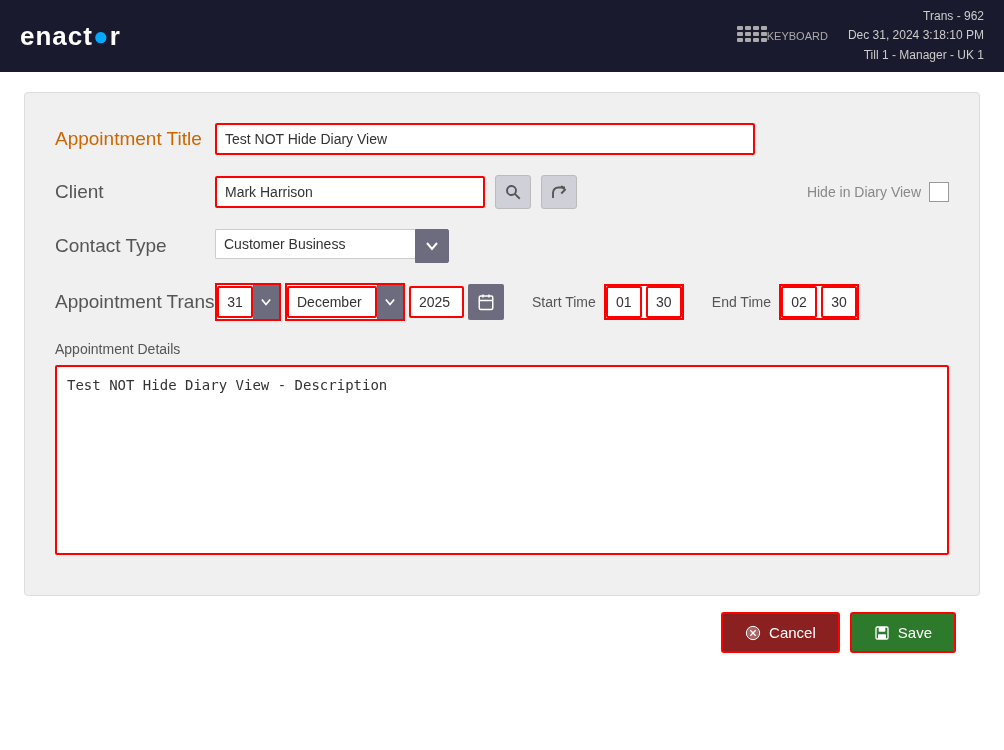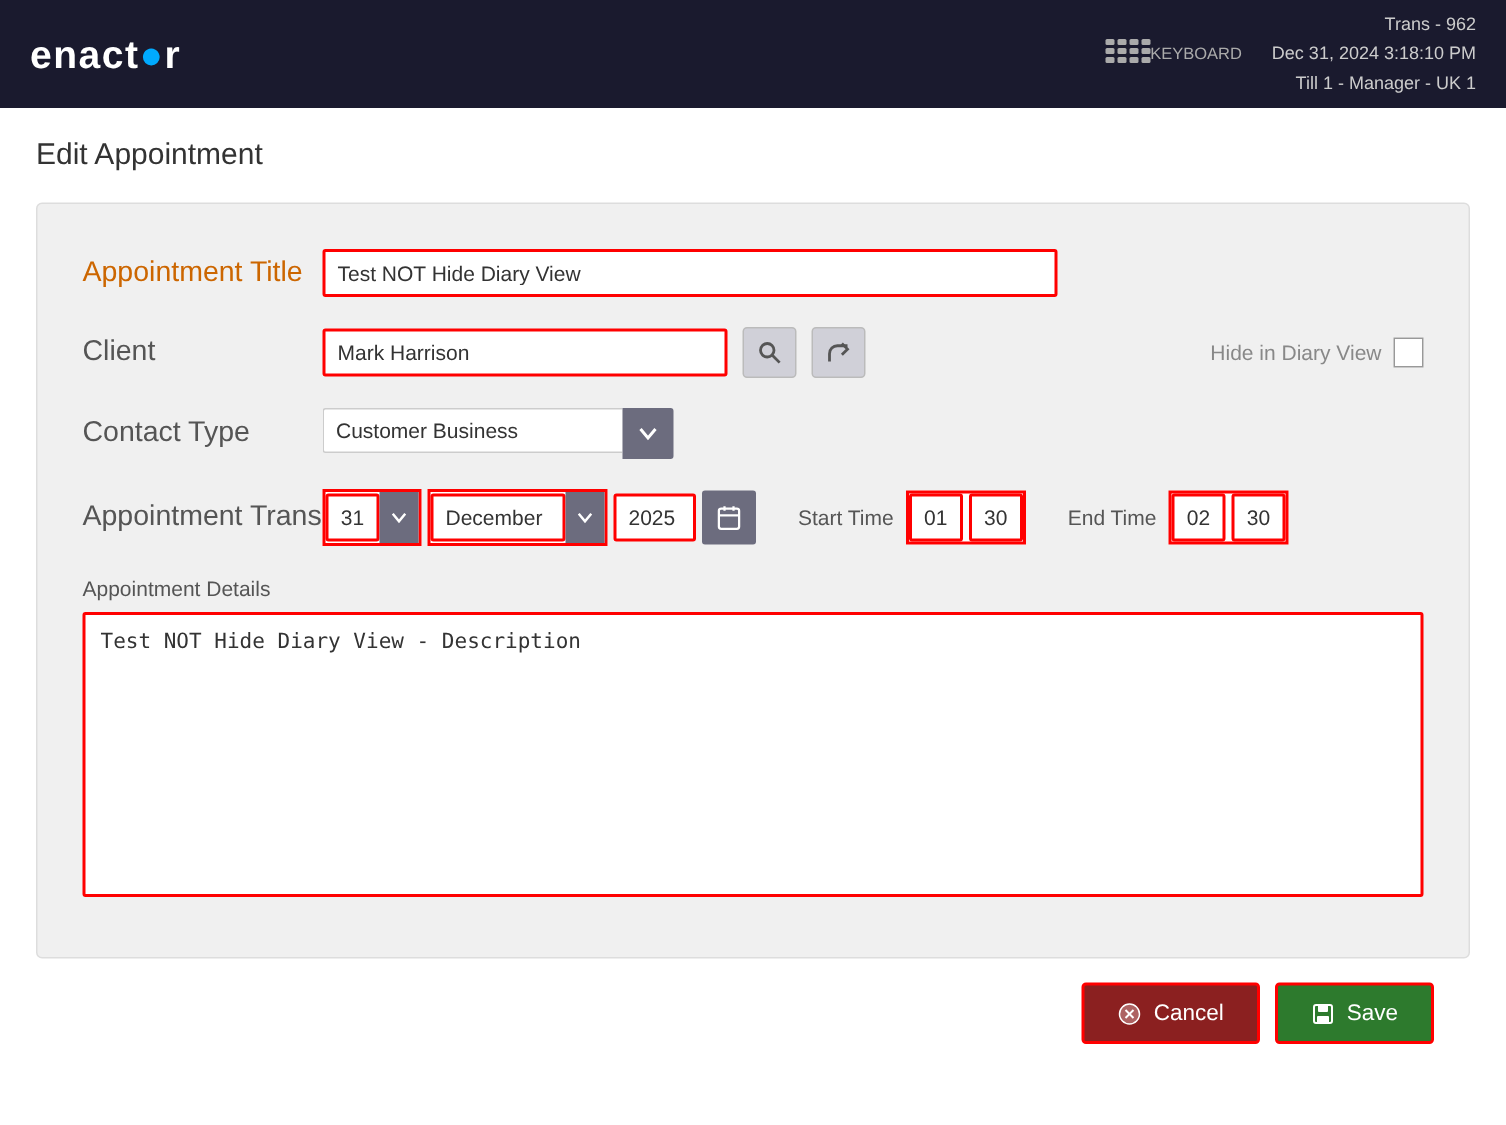--- a/index.html
+++ b/index.html
@@ -87,21 +87,21 @@
     input[type="text"], textarea {
       border: 2px solid red;
       background: #fff;
       padding: 6px 8px;
       font-size: 14px;
       outline: none;
       border-radius: 2px;
       color: #333;
     }
     .input-title {
-      width: 490px;
+      width: 540px;
     }
     .input-client {
       width: 270px;
     }
 
     
     .client-row {
       display: flex;
       align-items: center;
       gap: 10px;
@@ -358,21 +358,20 @@
     </div>
     <div class="header-info">
       <div>Trans - 962</div>
       <div>Dec 31, 2024 3:18:10 PM</div>
       <div>Till 1    -   Manager - UK 1</div>
     </div>
   </div>
 </div>
 
 <div class="page-content">
-  <h1 class="page-title">Edit Appointment</h1>
 
   <div class="form-card">
 
     <div class="form-row">
       <label class="form-label orange">Appointment Title</label>
       <input type="text" class="input-title" value="Test NOT Hide Diary View" style="">
     </div>
 
     <div class="form-row">
       <label class="form-label">Client</label>

